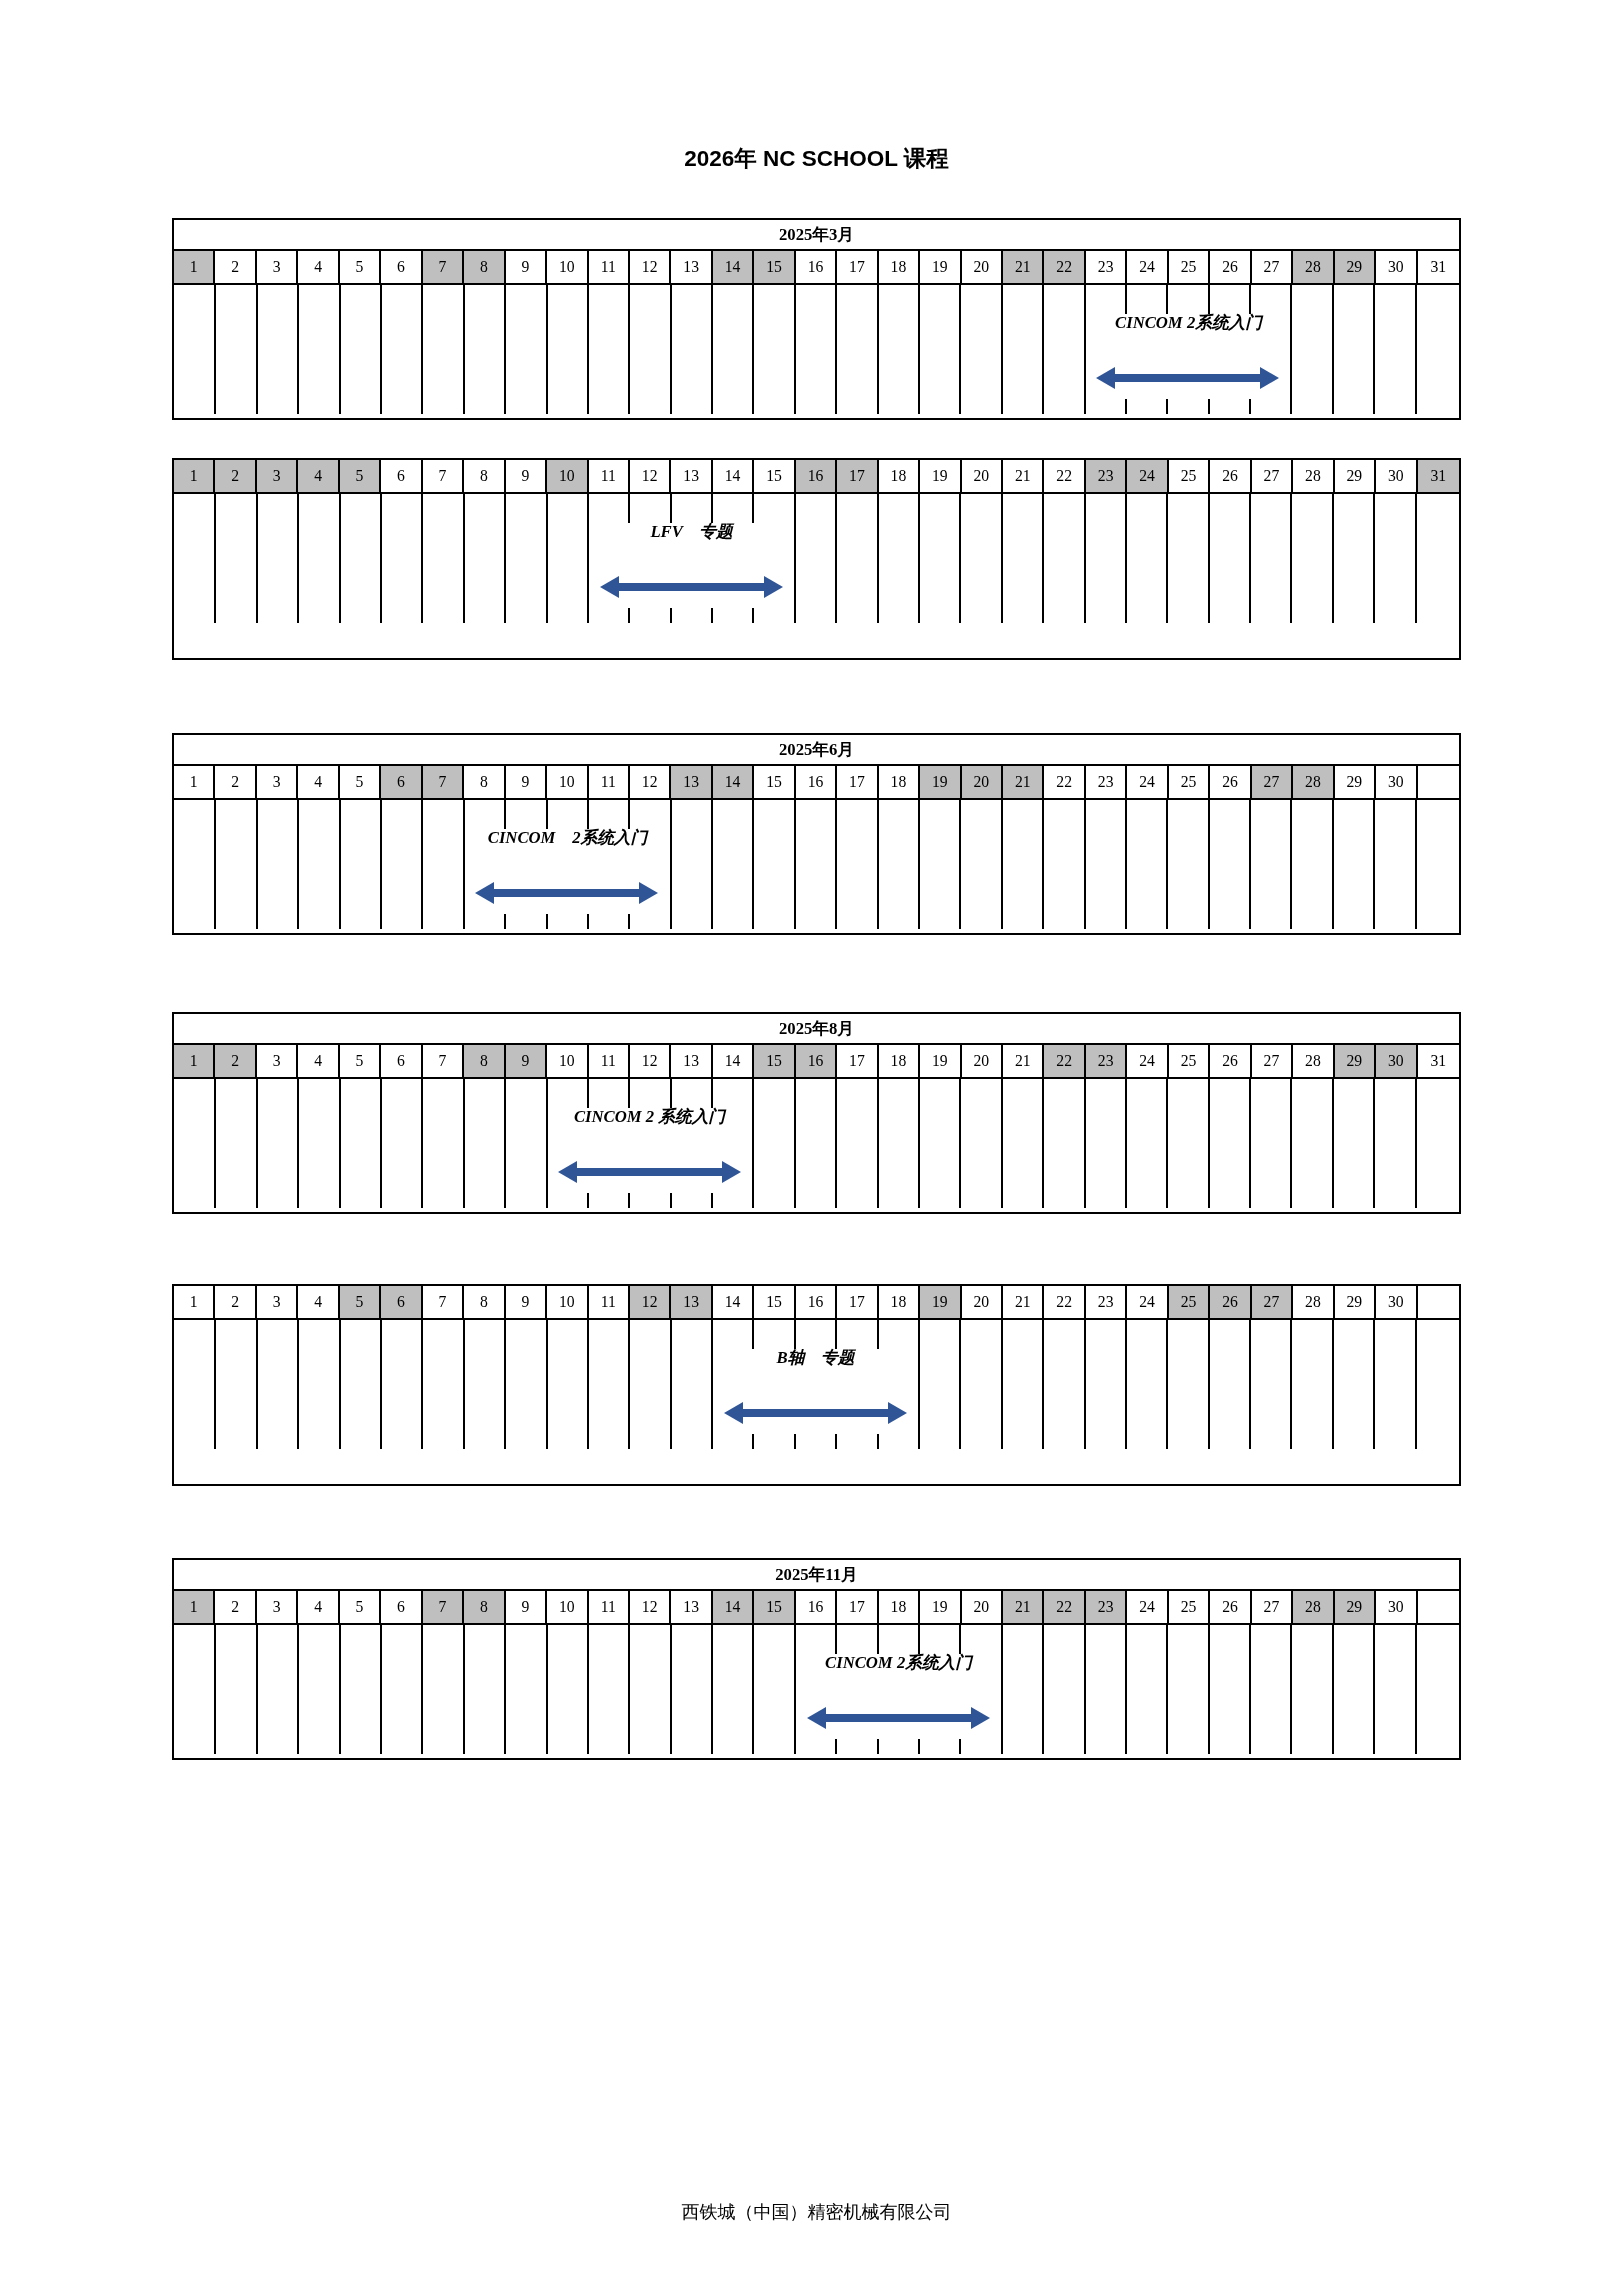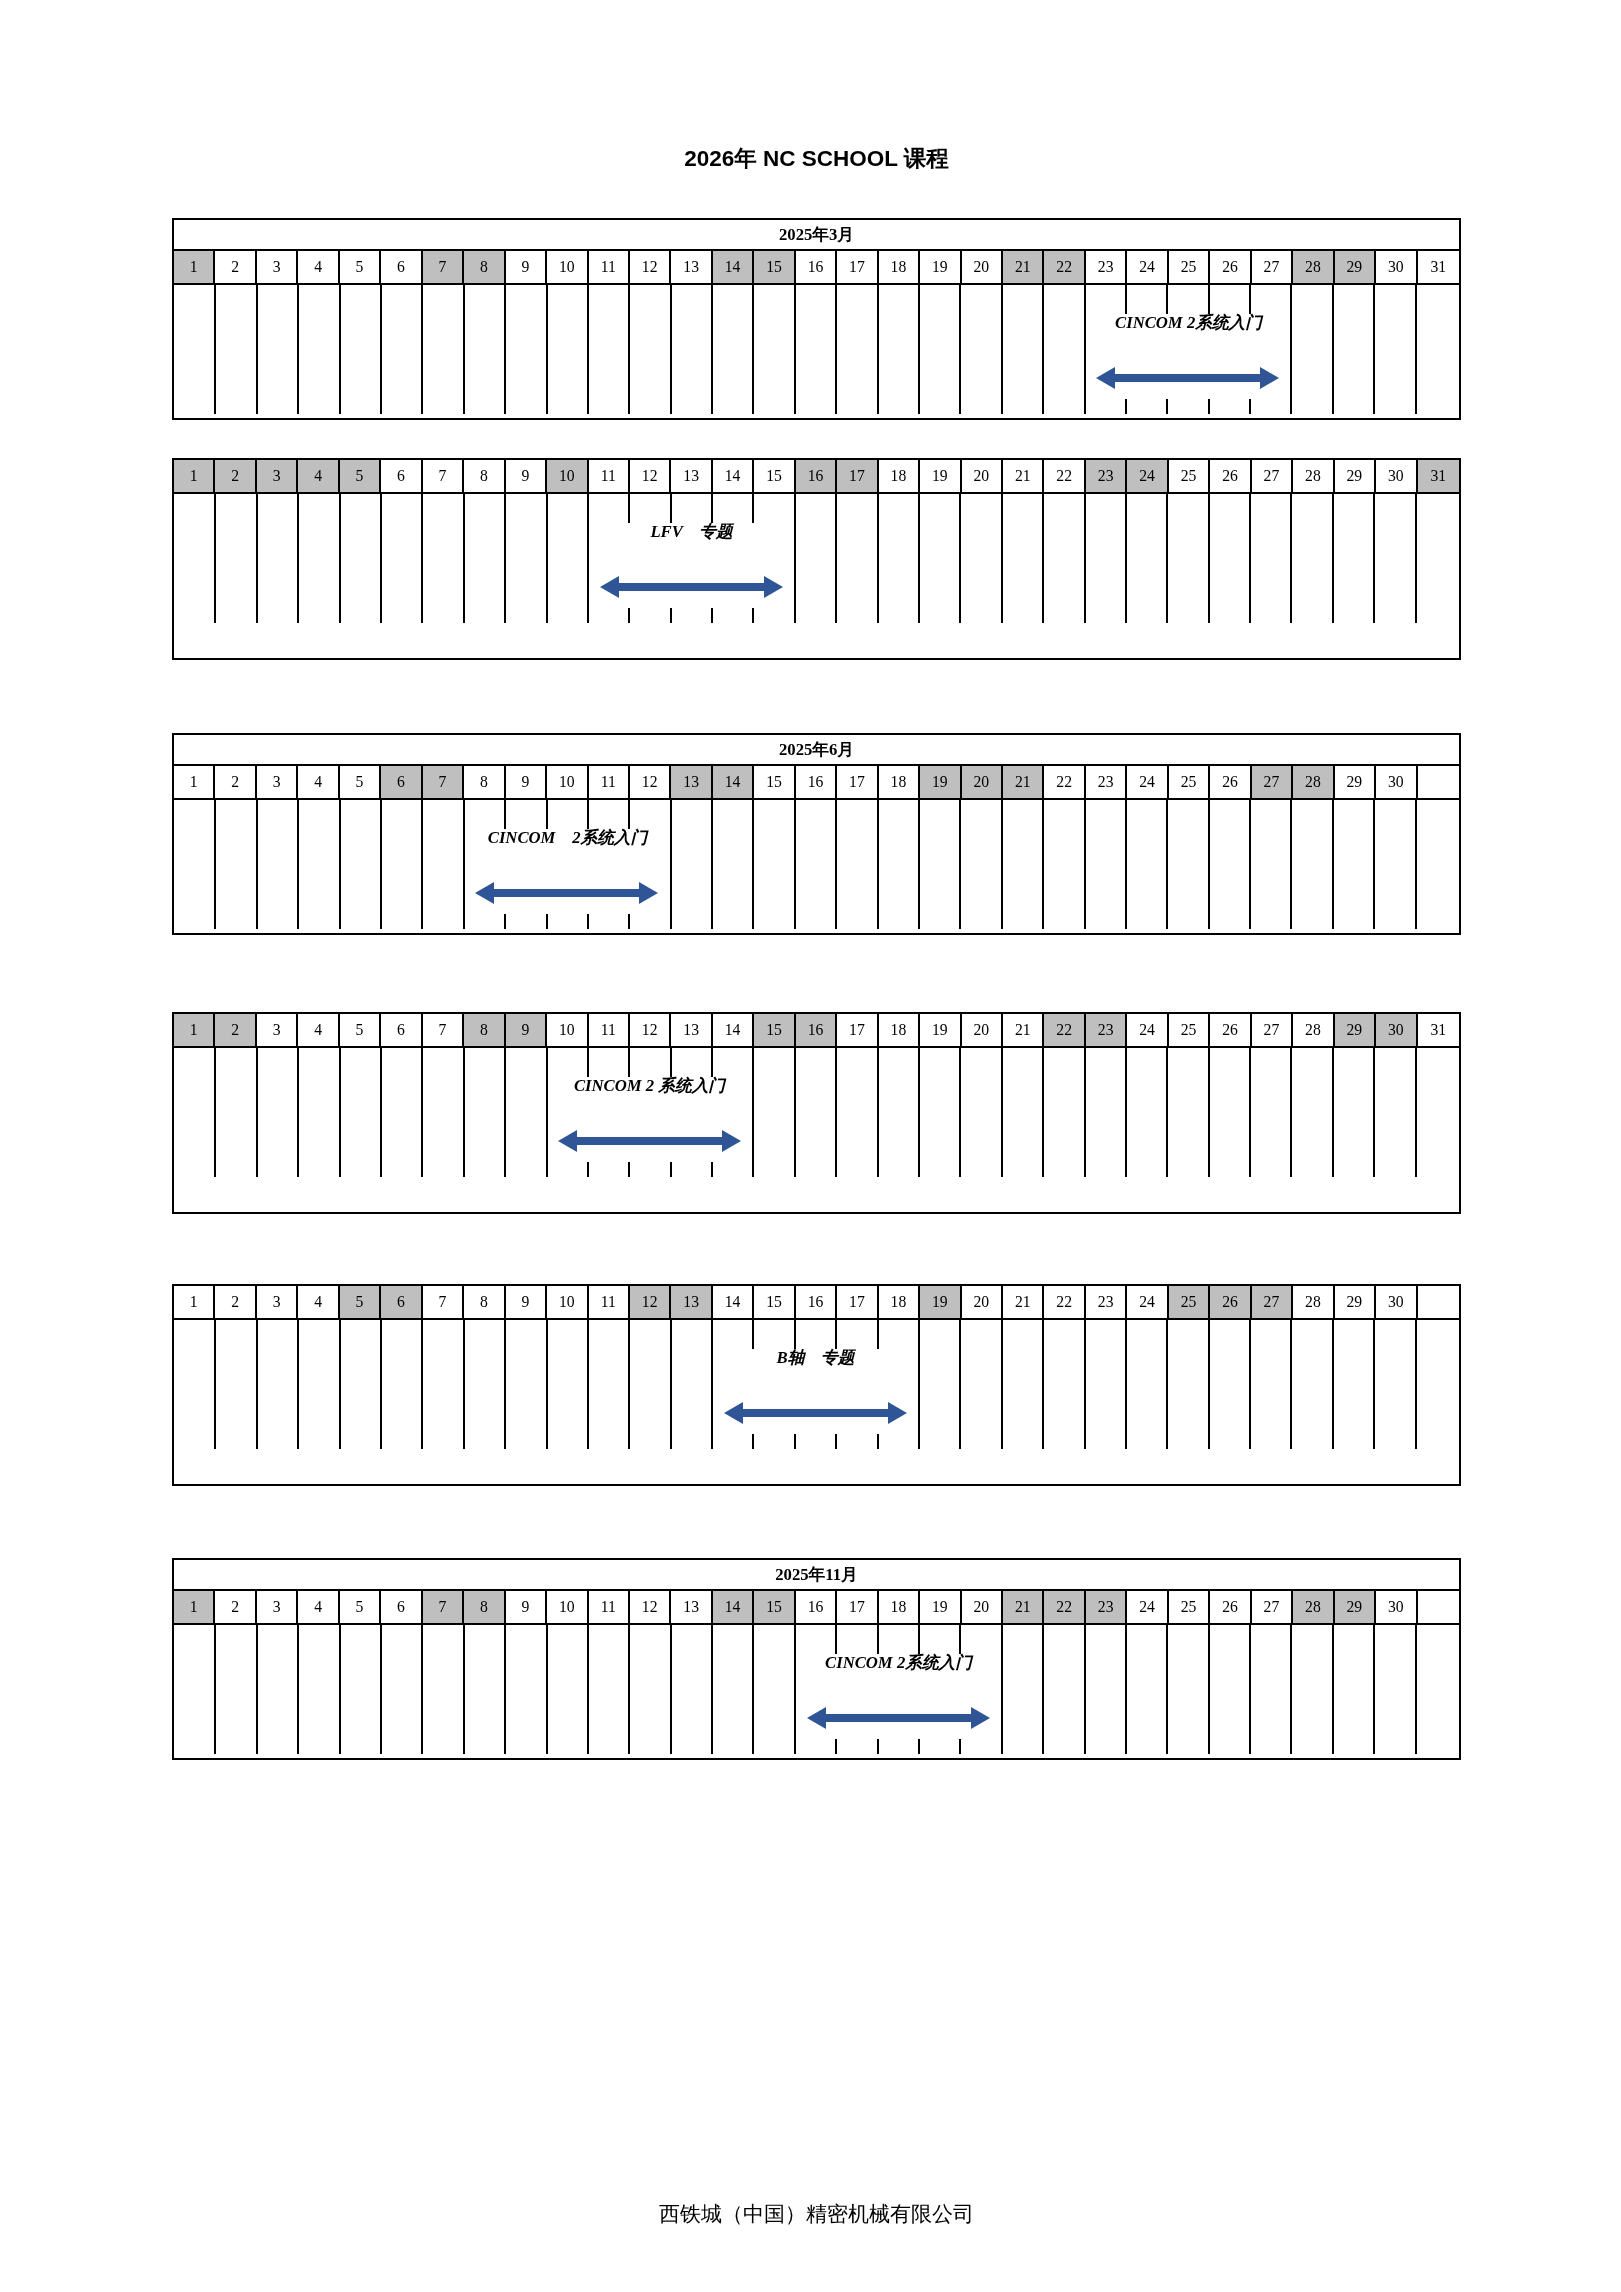--- a/index.html
+++ b/index.html
@@ -19,21 +19,21 @@
   .vline{position:absolute;top:0;bottom:0;width:2px;background:#000;}
   .tick-top{position:absolute;top:0;height:29px;width:2px;background:#000;}
   .tick-bottom{position:absolute;bottom:0;height:14.7px;width:2px;background:#000;}
   .course-label{position:absolute;top:25.5px;text-align:center;font-weight:bold;font-size:16.7px;white-space:pre;}
   .arrow-wrap{position:absolute;top:80px;height:25.5px;display:flex;align-items:center;}
   .arrow-head-left{width:0;height:0;border-top:11.8px solid transparent;border-bottom:11.8px solid transparent;
                    border-right:19.6px solid var(--arrow,#2F5597);}
   .arrow-head-right{width:0;height:0;border-top:11.8px solid transparent;border-bottom:11.8px solid transparent;
                     border-left:19.6px solid var(--arrow,#2F5597);}
   .arrow-bar{flex:1;height:7.8px;background:var(--arrow,#2F5597);}
-  .footer{position:absolute;left:172px;width:1289px;top:2200px;text-align:center;font-size:21px;}
+  .footer{position:absolute;left:172px;width:1289px;top:2200px;text-align:center;font-size:18px;}
 </style>
 </head>
 <body>
 
 <div class="page">
   <div class="title">2026年 NC SCHOOL 课程</div>
   <div>
       <div class="strip" style="top: 218px;">
         <div class="strip-header">2025年3月</div>
         <div class="day-row">
@@ -261,20 +261,21 @@
           <div class="vline" style="left: 1241px;"></div>
           <div class="course-label" style="left: 290px; width: 207px;">CINCOM　2系统入门</div>
           <div class="arrow-wrap" style="left: 301px; width: 183px;">
             <div class="arrow-head-left"></div>
             <div class="arrow-bar"></div>
             <div class="arrow-head-right"></div>
           </div>
         </div>
       </div>
       <div class="strip" style="top: 1012px;">
+        <div class="strip-header">2025年8月</div>
         <div class="day-row">
           <div class="day-cell shaded">1</div>
           <div class="day-cell shaded">2</div>
           <div class="day-cell">3</div>
           <div class="day-cell">4</div>
           <div class="day-cell">5</div>
           <div class="day-cell">6</div>
           <div class="day-cell">7</div>
           <div class="day-cell shaded">8</div>
           <div class="day-cell shaded">9</div>

